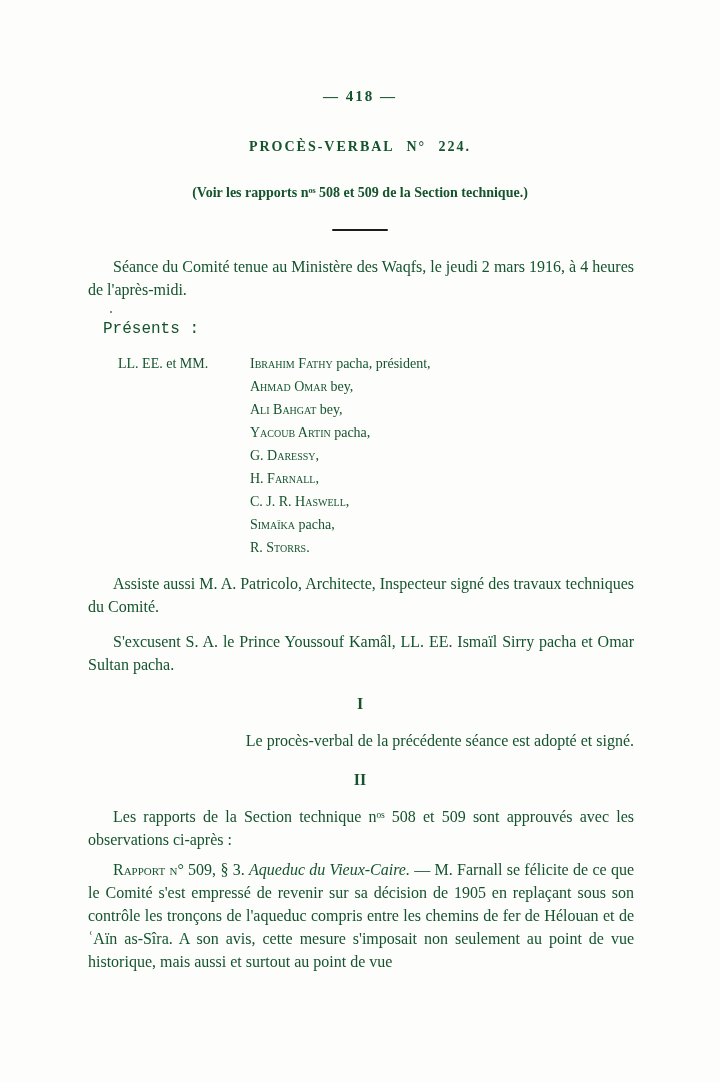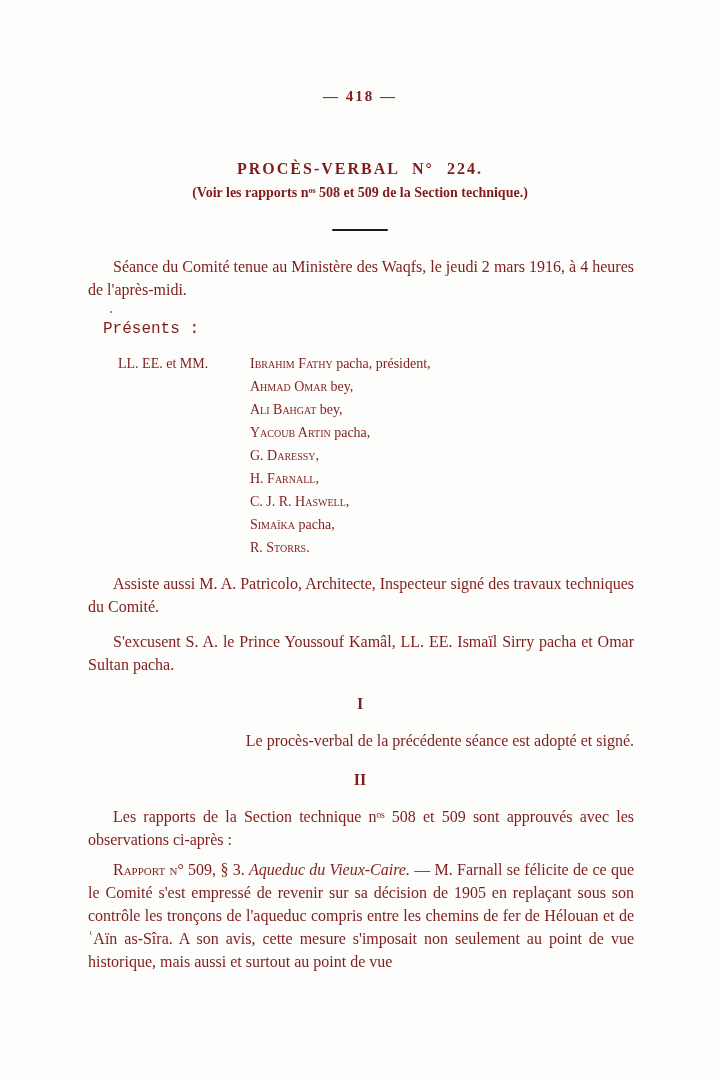--- a/index.html
+++ b/index.html
@@ -2,26 +2,26 @@
 <html><head>
 <meta charset="utf-8">
 <style>
   html,body{margin:0;padding:0;background:#e8e8e6;}
   .page{
     position:relative;
     width:720px;height:1082px;
     margin:0 auto;
     background:#fdfdfb;
     font-family:"Liberation Serif", serif;
-    color:#7f1d1d;
+    color:#14532d;
     overflow:hidden;
   }
   .centered{position:absolute;left:0;width:720px;text-align:center;}
   .page-number{top:88px;font-size:15px;font-weight:bold;letter-spacing:2px;}
-  .doc-title{top:160px;font-size:16px;font-weight:bold;letter-spacing:2px;word-spacing:7px;}
+  .doc-title{top:139px;font-size:14px;font-weight:bold;letter-spacing:2px;word-spacing:7px;}
   .doc-subtitle{top:185px;font-size:14px;font-weight:bold;}
   .title-sep{
     position:absolute;top:229px;left:50%;transform:translateX(-50%);
     width:56px;height:2px;background:#1c1c1c;border-radius:1px;
   }
   .para{
     position:absolute;left:88px;width:546px;
     font-size:16px;line-height:23px;
     text-align:justify;text-indent:25px;
   }

